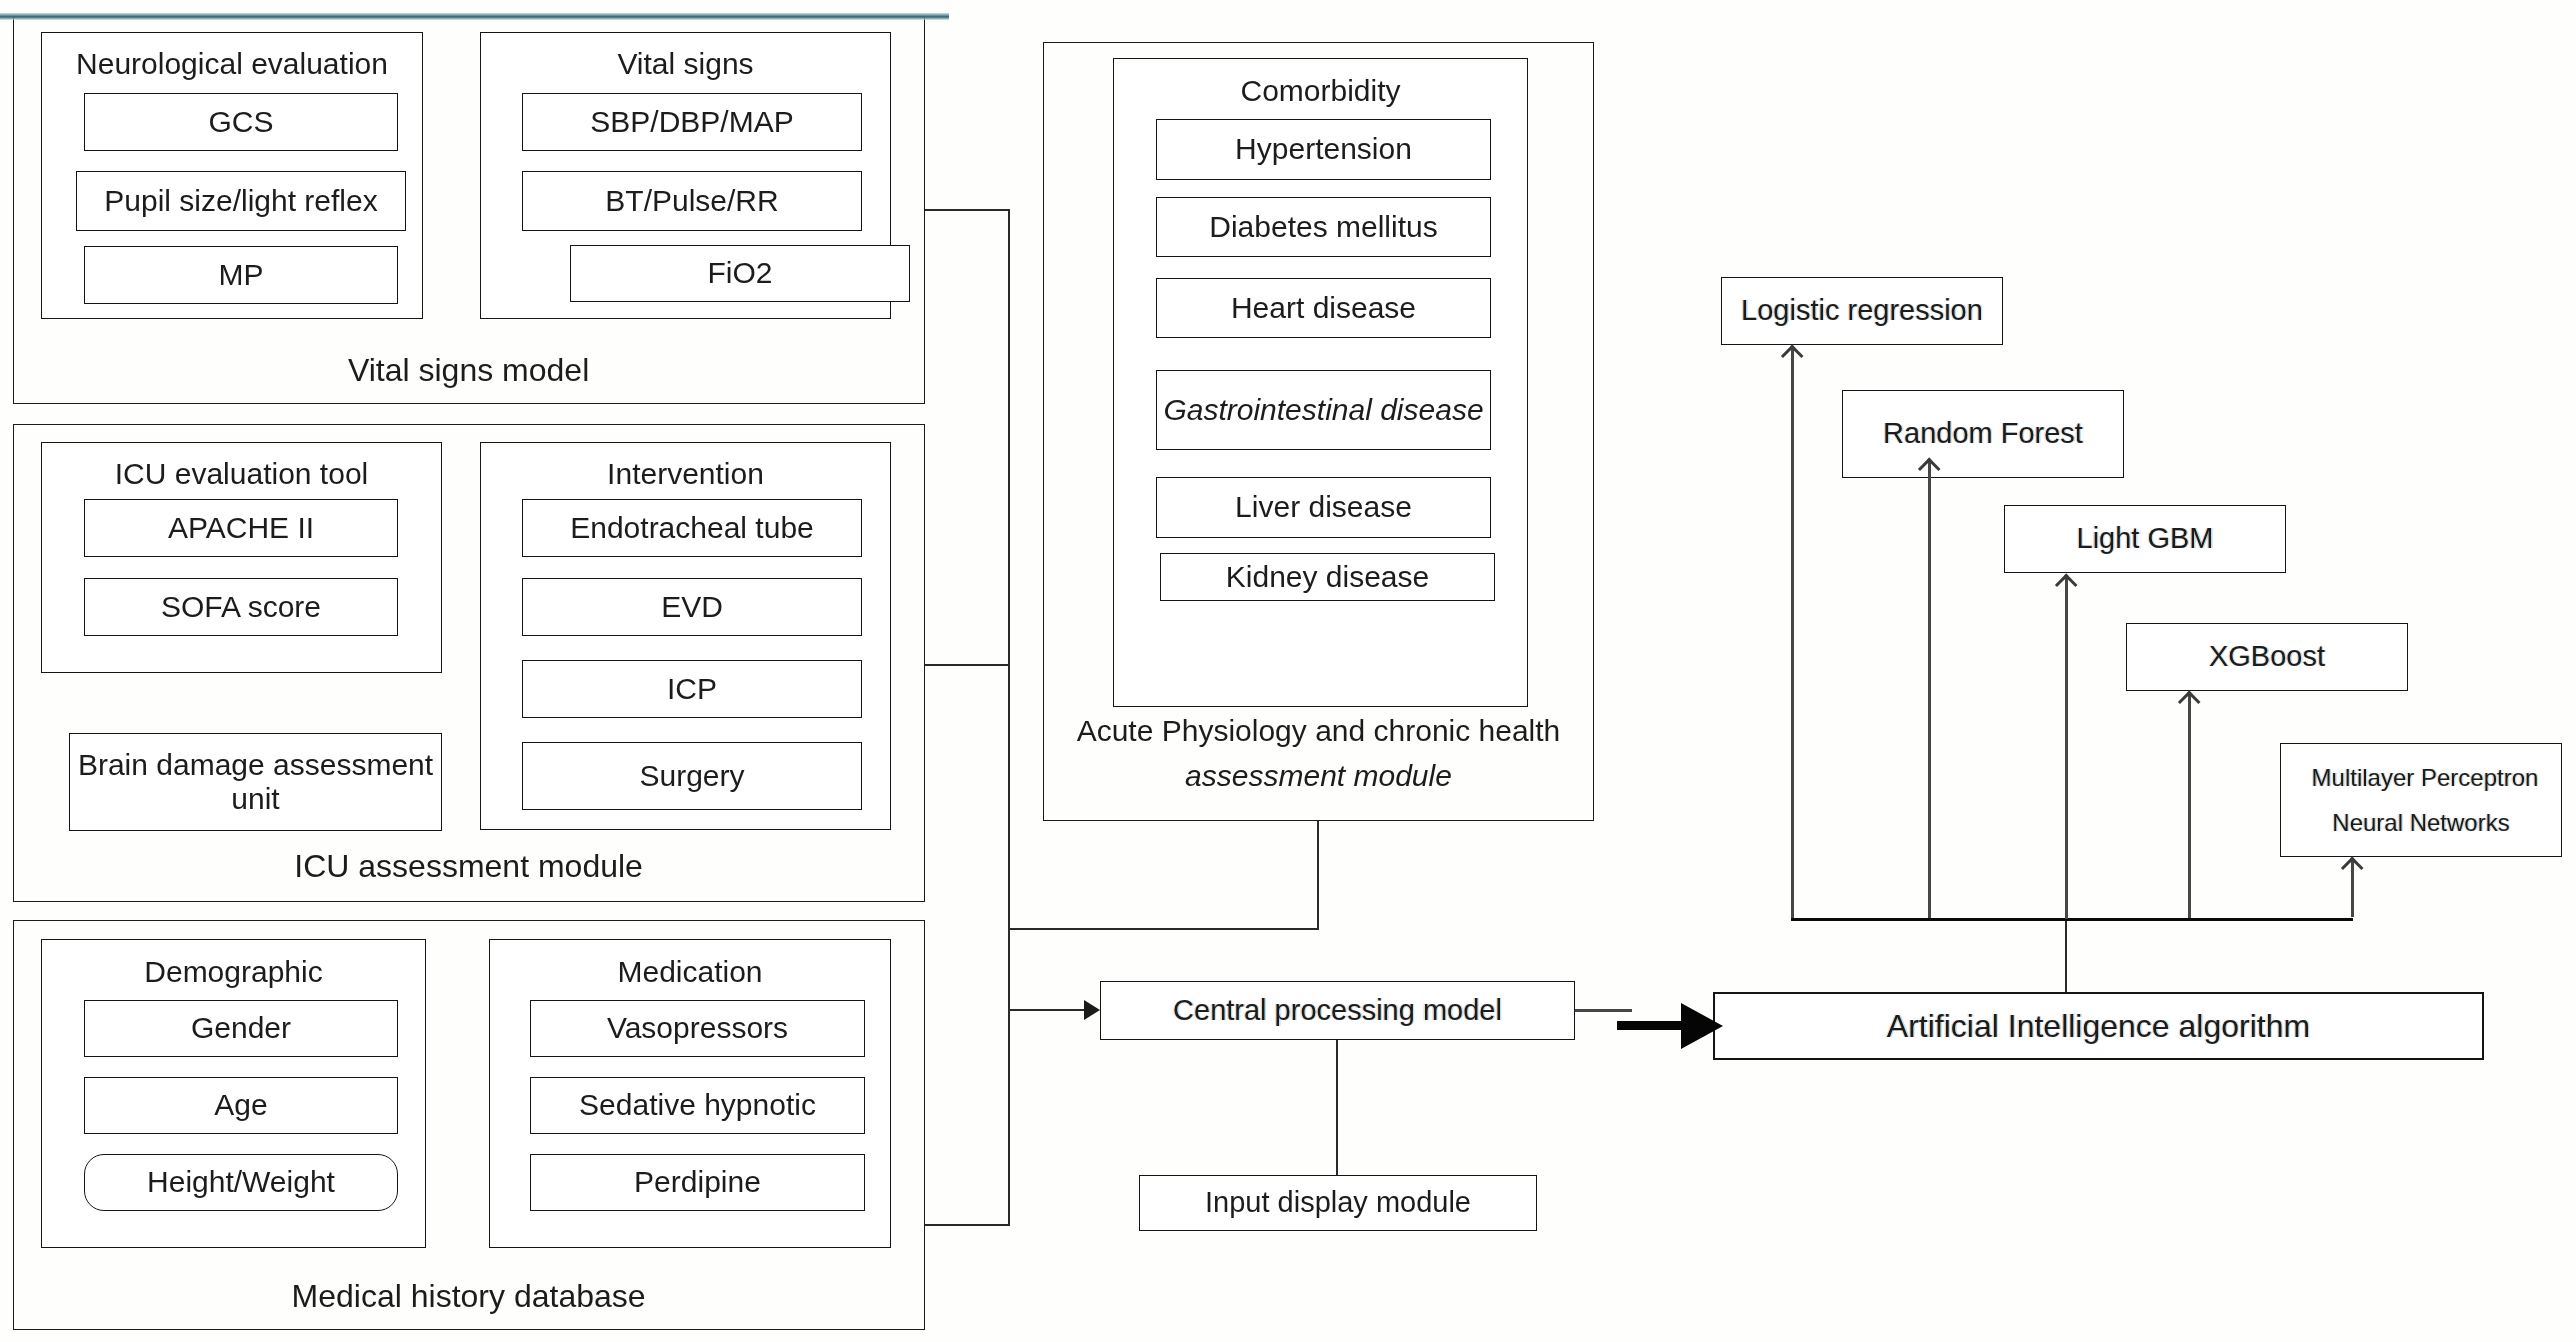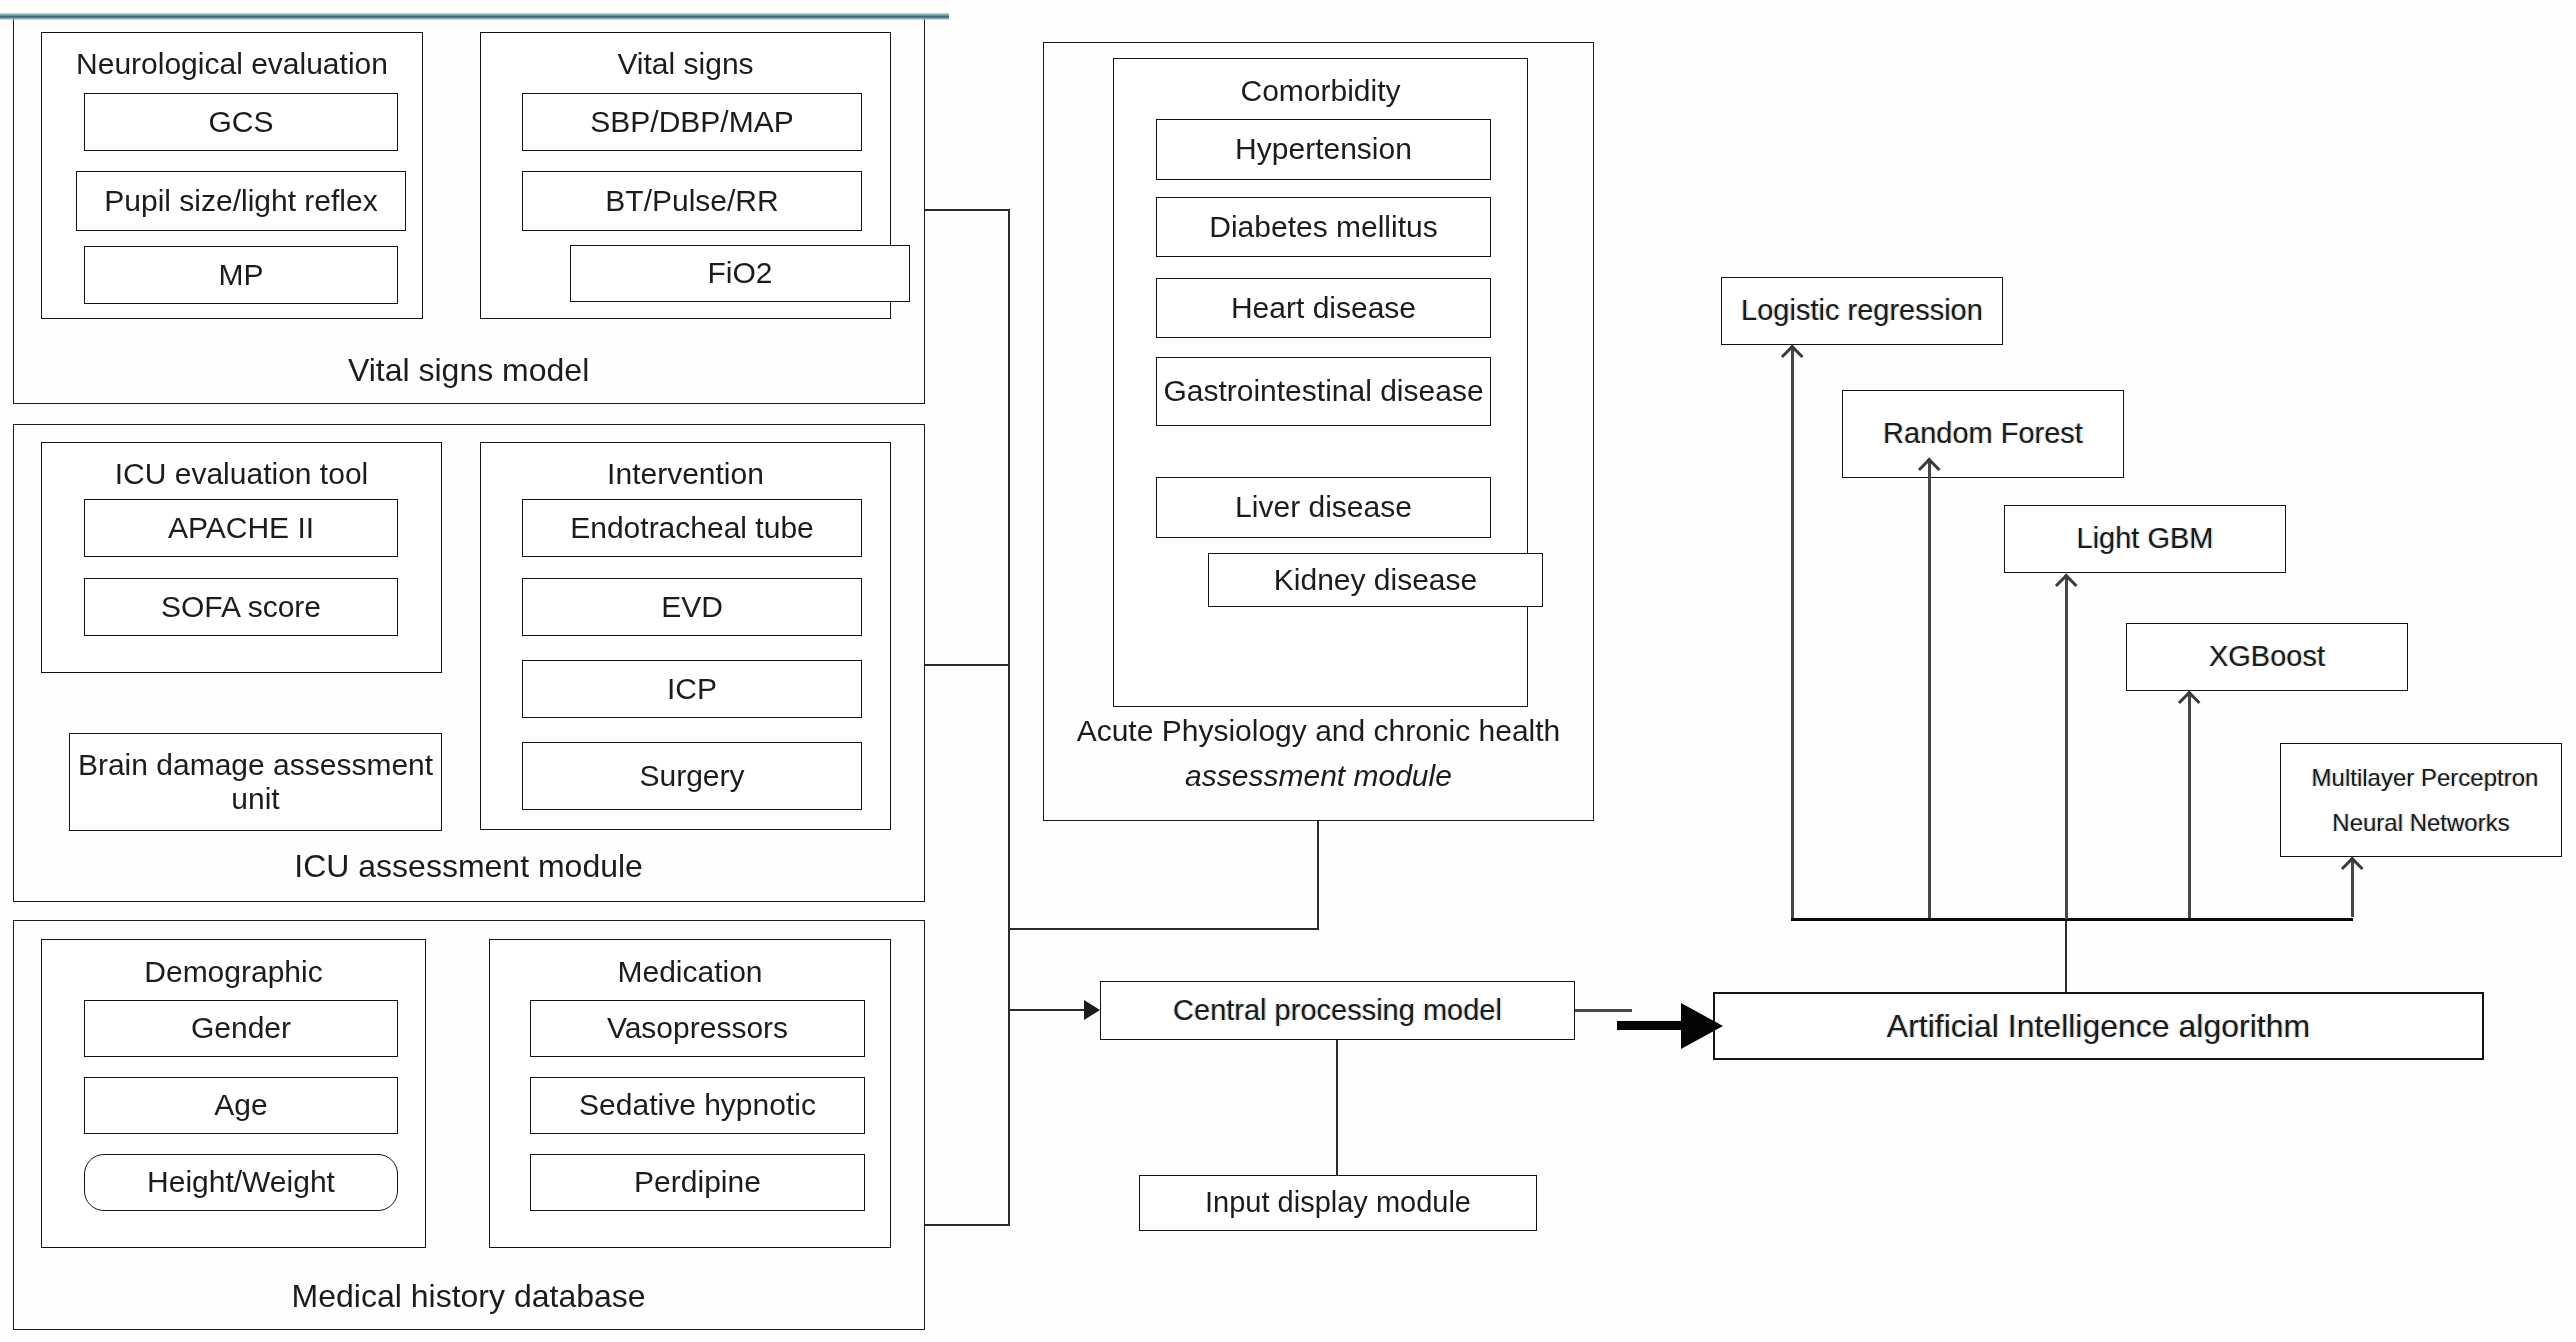--- a/index.html
+++ b/index.html
@@ -116,23 +116,23 @@
     <div class="modlabel" style="top:671px;font-size:30px;">Acute Physiology and chronic health</div>
     <div class="modlabel" style="top:716px;font-size:30px;font-style:italic;">assessment module</div>
   </div>
 
   <div class="subbox" style="left:1113px;top:58px;width:415px;height:649px;">
     <div class="title" style="top:15px;">Comorbidity</div>
   </div>
   <div class="item" style="left:1156px;top:119px;width:335px;height:61px;">Hypertension</div>
   <div class="item" style="left:1156px;top:197px;width:335px;height:60px;">Diabetes mellitus</div>
   <div class="item" style="left:1156px;top:278px;width:335px;height:60px;">Heart disease</div>
-  <div class="item" style="left:1156px;top:357px;width:335px;height:69px;">Gastrointestinal disease</div>
+  <div class="item" style="left:1156px;top:370px;width:335px;height:80px;font-style:italic;">Gastrointestinal disease</div>
   <div class="item" style="left:1156px;top:477px;width:335px;height:61px;">Liver disease</div>
-  <div class="item" style="left:1208px;top:553px;width:335px;height:54px;">Kidney disease</div>
+  <div class="item" style="left:1160px;top:553px;width:335px;height:48px;">Kidney disease</div>
 
   <div class="item fringe" style="left:1100px;top:981px;width:475px;height:59px;font-size:29px;">Central processing model</div>
 
   <div class="item" style="left:1139px;top:1175px;width:398px;height:56px;font-size:29px;">Input display module</div>
 
   <div class="item fringe" style="left:1713px;top:992px;width:771px;height:68px;border-width:2.5px;font-size:32px;">Artificial Intelligence algorithm</div>
 
   <div class="item fringe" style="left:1721px;top:277px;width:282px;height:68px;font-size:29px;">Logistic regression</div>
   <div class="item fringe" style="left:1842px;top:390px;width:282px;height:88px;font-size:29px;">Random Forest</div>
   <div class="item fringe" style="left:2004px;top:505px;width:282px;height:68px;font-size:29px;">Light GBM</div>

